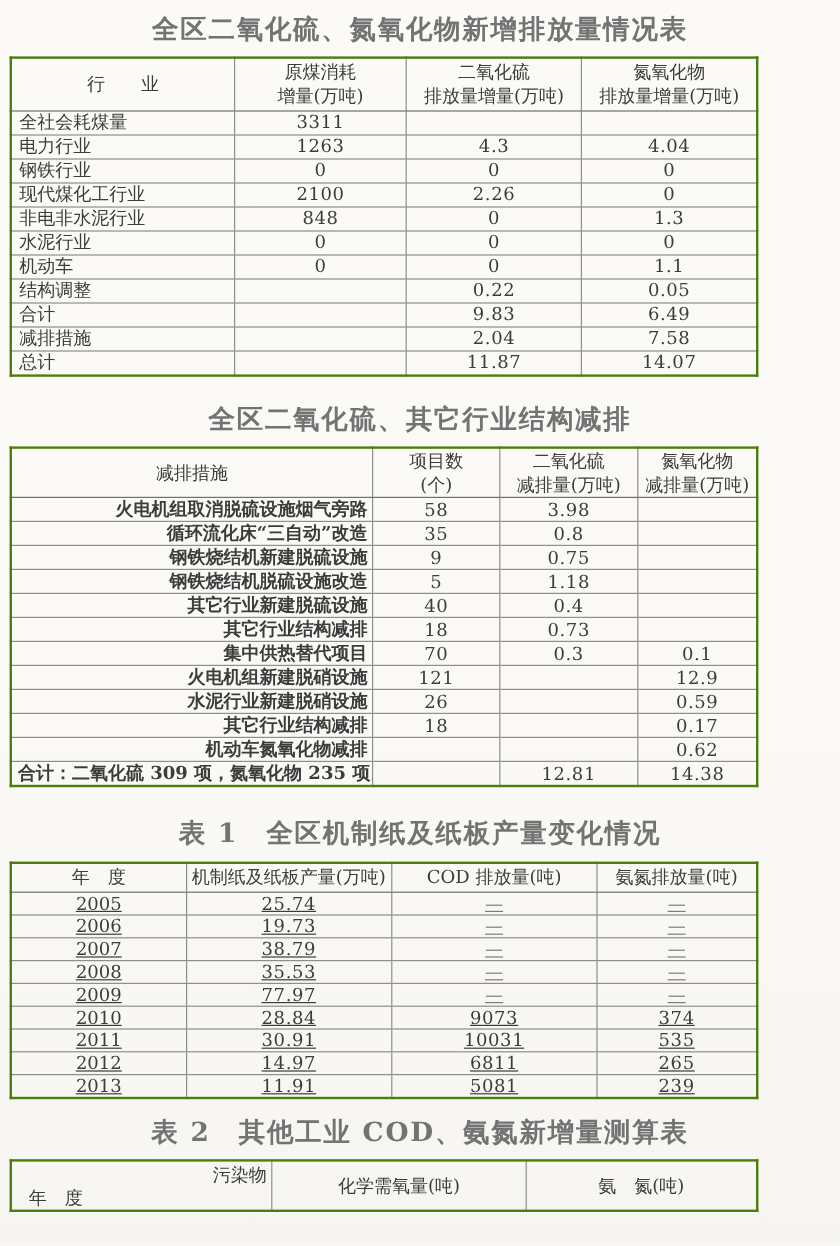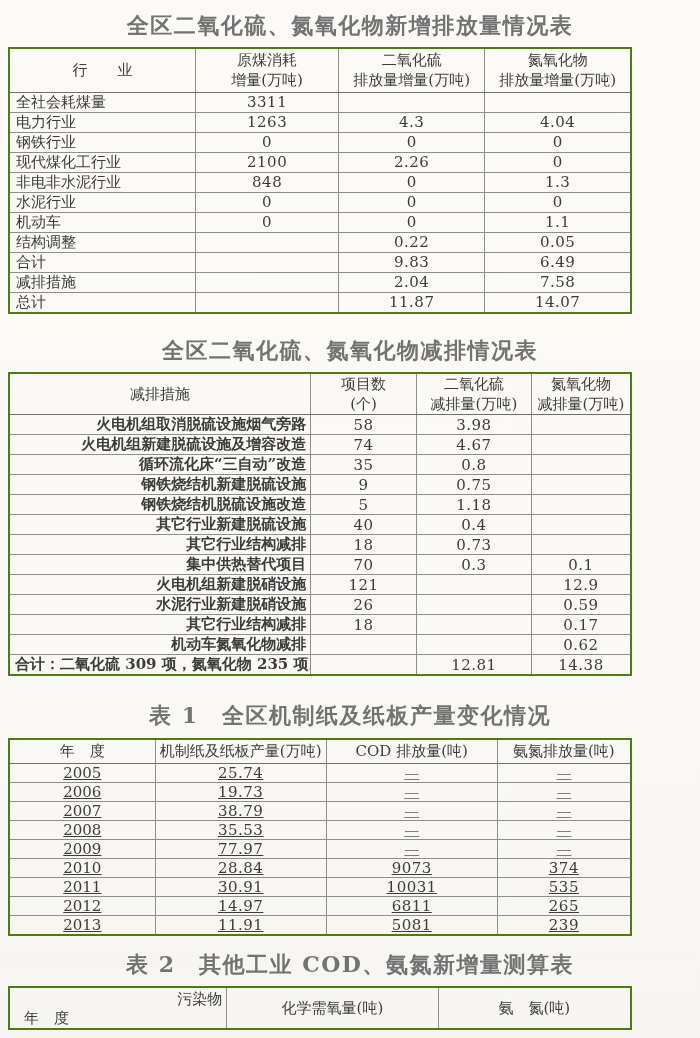--- a/index.html
+++ b/index.html
@@ -151,21 +151,21 @@
         </tr>
         <tr>
           <td>总计</td>
           <td></td>
           <td class="num">11.87</td>
           <td class="num">14.07</td>
         </tr>
       </tbody>
   </table>
 
-  <h2 class="tbl-title t2">全区二氧化硫、氮氧化物减排情况表</h2>
+  <h2 class="tbl-title t2">全区二氧化硫、其它行业结构减排</h2>
   <table class="tbl2">
     <colgroup>
       <col style="width:48.5%">
         <col style="width:17%">
         <col style="width:18.5%">
         <col style="width:16%">
     </colgroup>
     <thead>
       <tr>
         <th>
@@ -183,26 +183,20 @@
             <div class="hl">氮氧化物</div>
             <div class="hl">减排量(万吨)</div>
           </th>
       </tr>
     </thead>
     <tbody>
         <tr>
           <td>火电机组取消脱硫设施烟气旁路</td>
           <td class="num">58</td>
           <td class="num">3.98</td>
-          <td></td>
-        </tr>
-        <tr>
-          <td>火电机组新建脱硫设施及增容改造</td>
-          <td class="num">74</td>
-          <td class="num">4.67</td>
           <td></td>
         </tr>
         <tr>
           <td>循环流化床“三自动”改造</td>
           <td class="num">35</td>
           <td class="num">0.8</td>
           <td></td>
         </tr>
         <tr>
           <td>钢铁烧结机新建脱硫设施</td>

